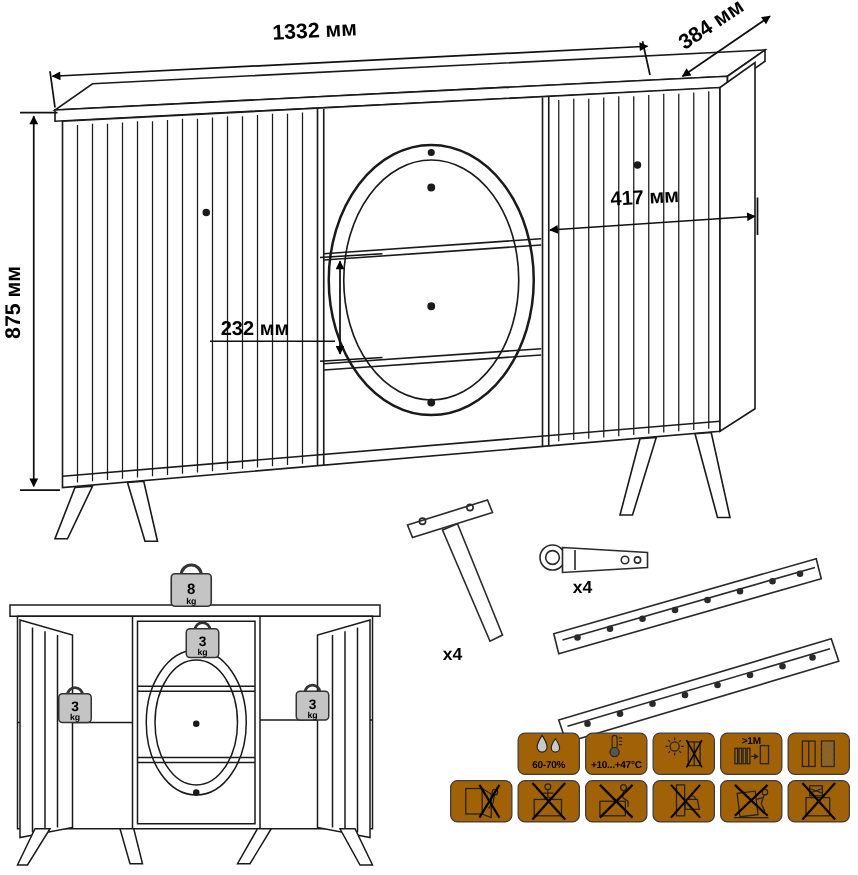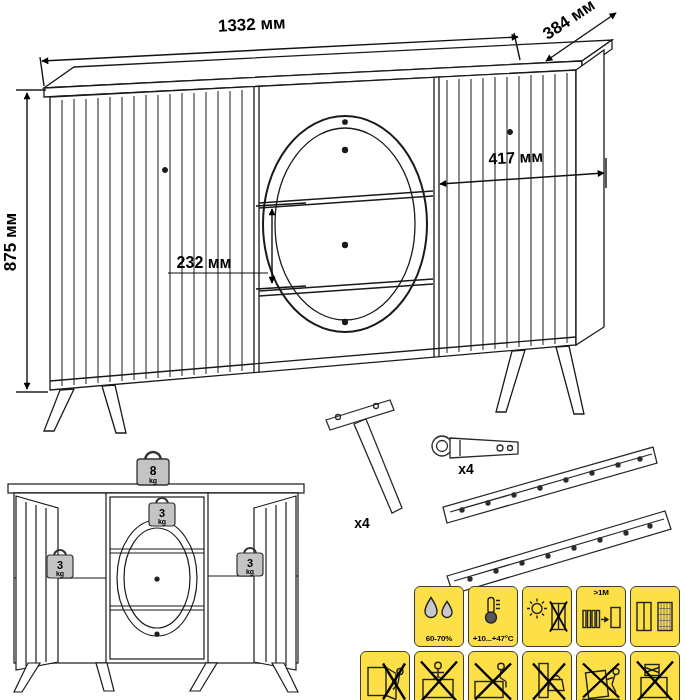--- a/index.html
+++ b/index.html
@@ -9,21 +9,21 @@
   svg text{font-family:"Liberation Sans",sans-serif;font-weight:700;fill:#000;}
   .dim{font-size:17px;}
   .dim-sm{font-size:16px;}
   .qty{font-size:14px;}
   .wt-num{font-size:12px;}
   .wt-num-sm{font-size:11px;}
   .wt-kg{font-size:7px;}
   .care-grid{position:absolute;right:6px;top:586px;display:flex;flex-direction:column;
              gap:4px;align-items:flex-end;}
   .care-row{display:flex;gap:4px;}
-  .care-box{width:50px;height:61px;border:1.7px solid #3c3c3c;border-radius:6px;background:#fde047;
+  .care-box{width:50px;height:34px;border:1.7px solid #3c3c3c;border-radius:6px;background:#a16207;
             box-sizing:border-box;display:flex;flex-direction:column;align-items:center;
             justify-content:flex-start;position:relative;overflow:hidden;}
   .care-box svg{position:static;flex:1 1 auto;}
   .care-label{font-weight:700;font-size:8px;line-height:10px;white-space:nowrap;
               letter-spacing:-0.2px;padding-bottom:2px;color:#000;}
   .care-label.top{position:absolute;top:1px;left:0;right:0;text-align:center;padding:0;}
 </style>
 </head>
 <body>
 

